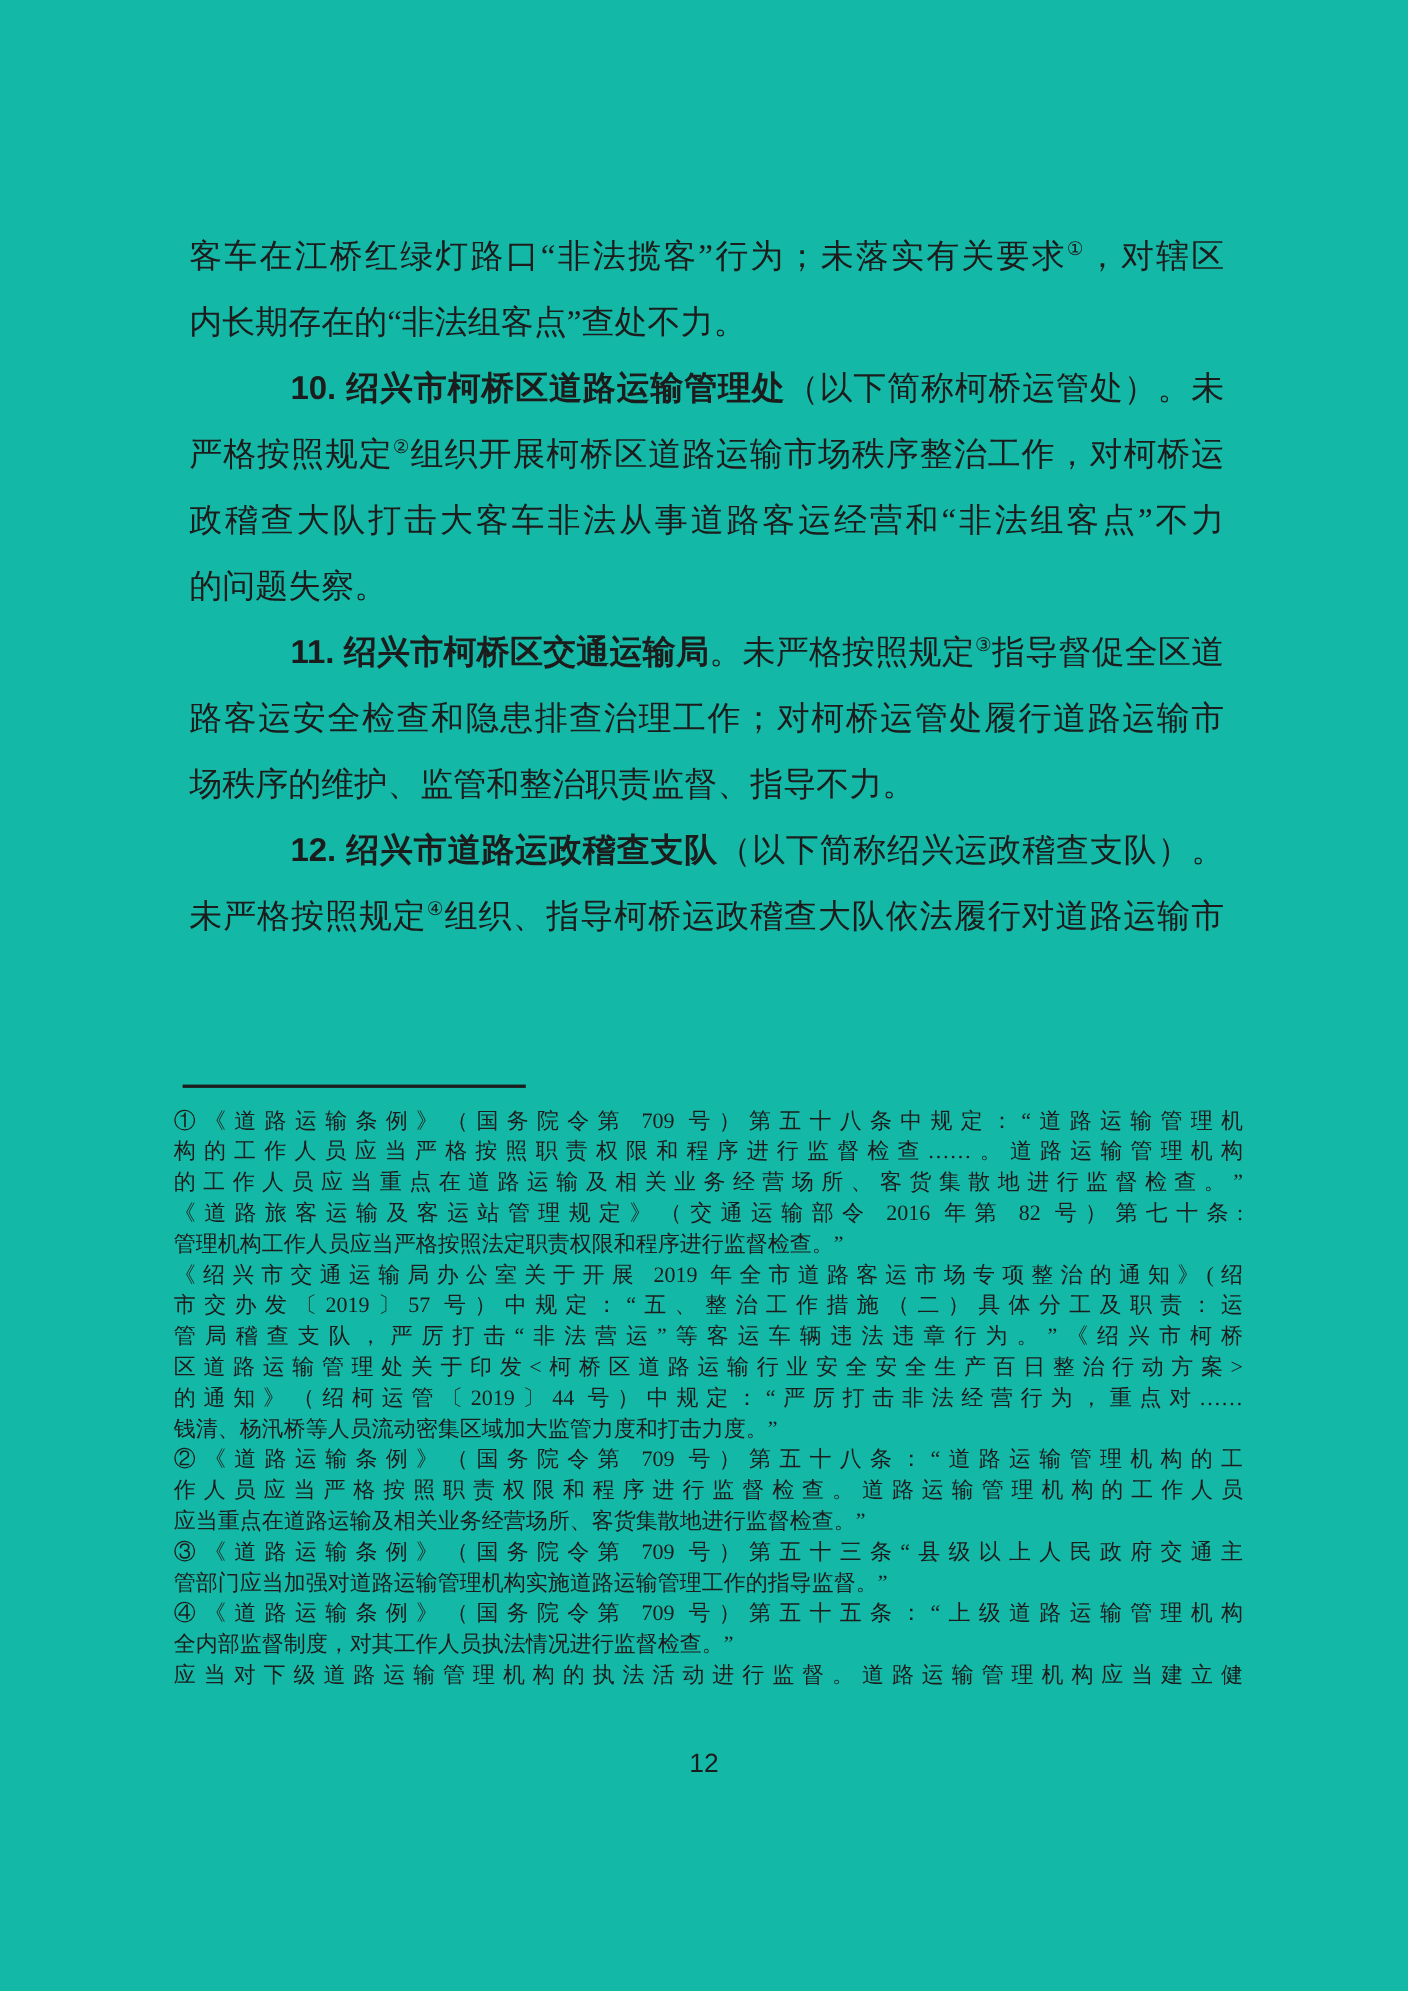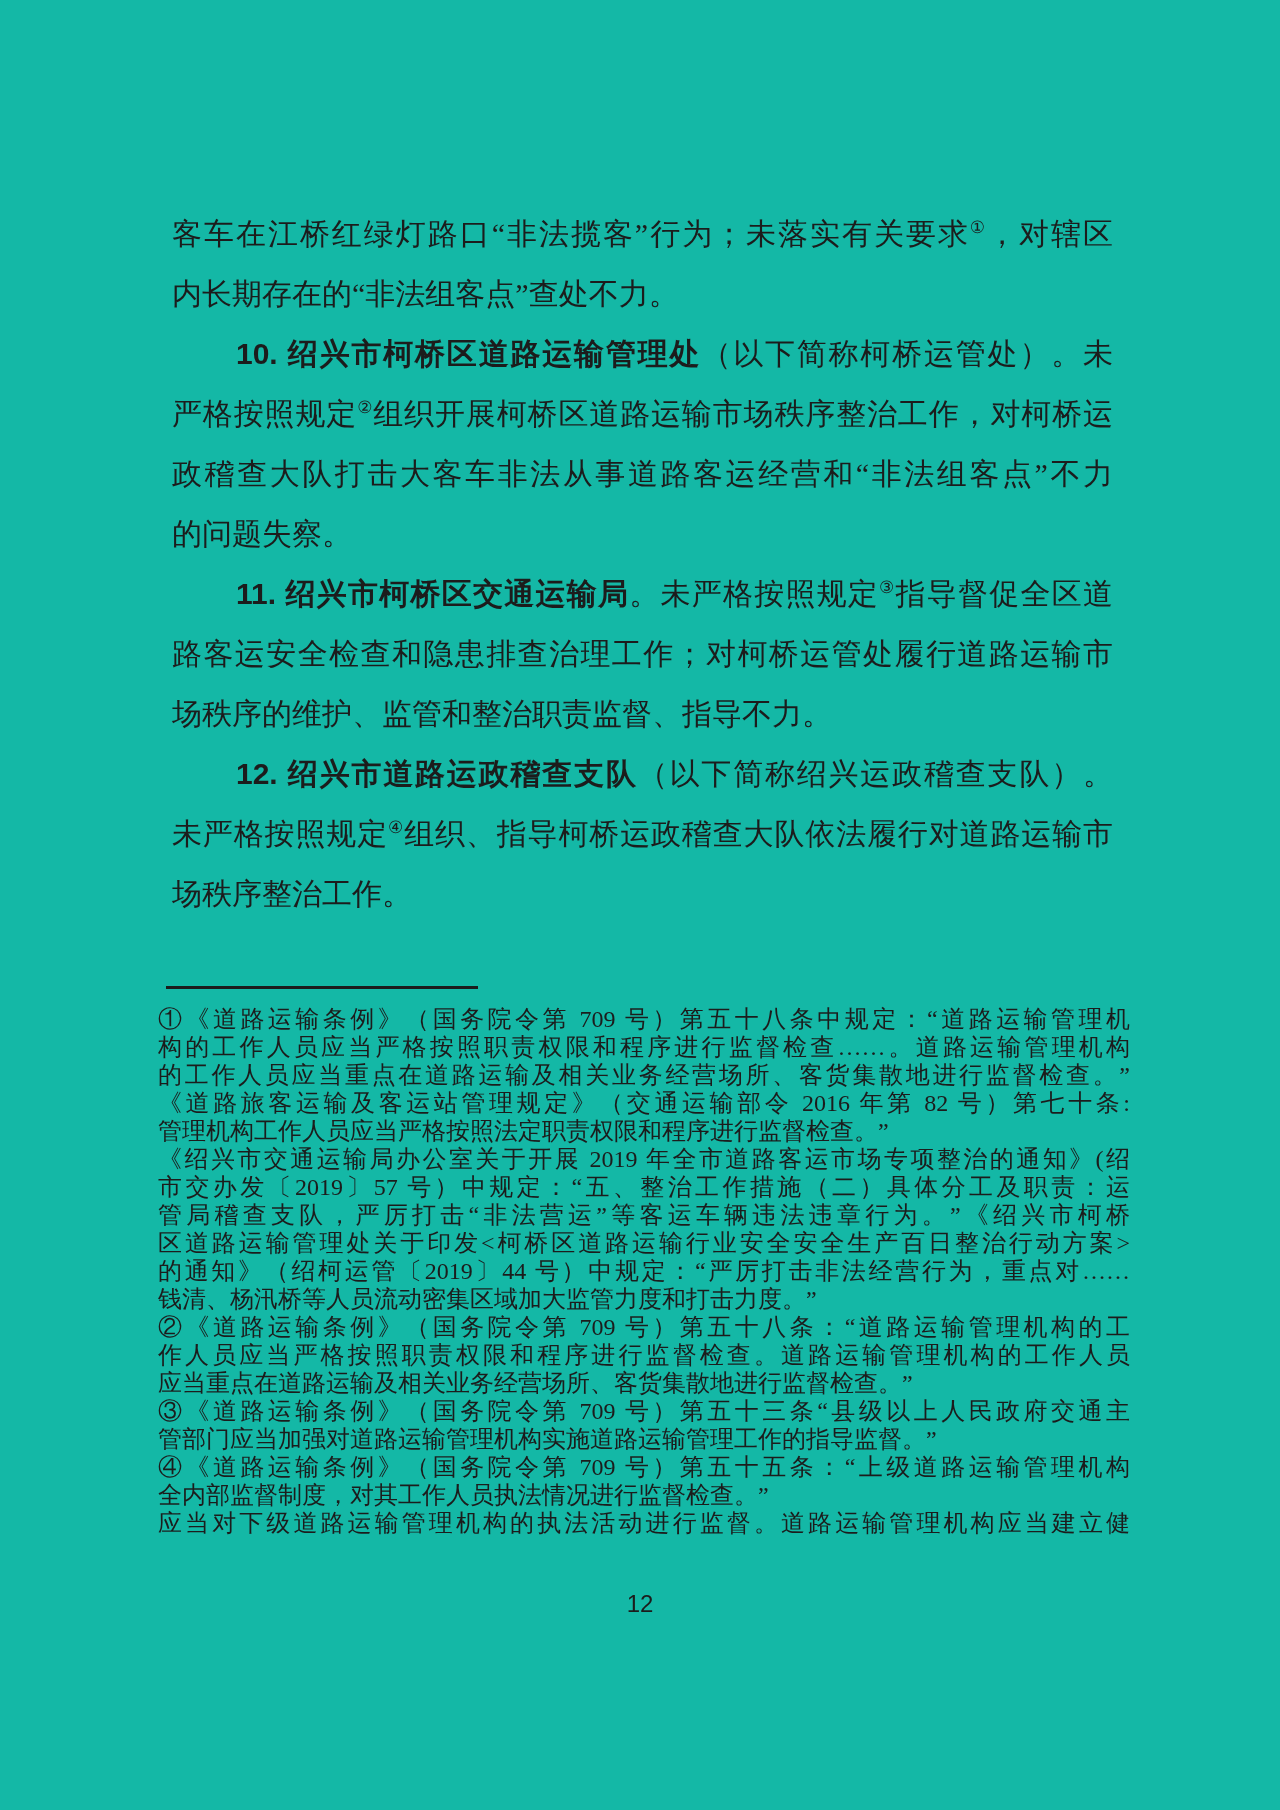--- a/index.html
+++ b/index.html
@@ -31,20 +31,21 @@
   .bline.just {
     text-align: justify;
     text-align-last: justify;
   }
   .bline.indent {
     padding-left: 64px;
   }
   .bline .bold {
     font-weight: bold;
     font-family: "Liberation Sans", "DejaVu Sans", sans-serif;
+    margin-left: 28px;
   }
   .bline sup {
     font-size: 17px;
     line-height: 0;
     vertical-align: 11px;
   }
   .fn-sep {
     position: absolute;
     left: 166px;
     top: 986px;
@@ -54,21 +55,21 @@
   }
   .footnotes {
     position: absolute;
     left: 158px;
     top: 1005px;
     width: 972px;
   }
   .fline {
     height: 28px;
     line-height: 28px;
-    font-size: 24px;
+    font-size: 20px;
   }
   .fline.just {
     text-align: justify;
     text-align-last: justify;
   }
   .page-number {
     position: absolute;
     top: 1570px;
     left: 0;
     width: 100%;
@@ -87,21 +88,20 @@
       <div class="bline"><span>内长期存在的“非法组客点”查处不力。</span></div>
       <div class="bline indent just"><span class="bold">10. 绍兴市柯桥区道路运输管理处</span><span>（以下简称柯桥运管处）。未</span></div>
       <div class="bline just"><span>严格按照规定</span><sup>②</sup><span>组织开展柯桥区道路运输市场秩序整治工作，对柯桥运</span></div>
       <div class="bline just"><span>政稽查大队打击大客车非法从事道路客运经营和“非法组客点”不力</span></div>
       <div class="bline"><span>的问题失察。</span></div>
       <div class="bline indent just"><span class="bold">11. 绍兴市柯桥区交通运输局</span><span>。未严格按照规定</span><sup>③</sup><span>指导督促全区道</span></div>
       <div class="bline just"><span>路客运安全检查和隐患排查治理工作；对柯桥运管处履行道路运输市</span></div>
       <div class="bline"><span>场秩序的维护、监管和整治职责监督、指导不力。</span></div>
       <div class="bline indent just"><span class="bold">12. 绍兴市道路运政稽查支队</span><span>（以下简称绍兴运政稽查支队）。</span></div>
       <div class="bline just"><span>未严格按照规定</span><sup>④</sup><span>组织、指导柯桥运政稽查大队依法履行对道路运输市</span></div>
-      <div class="bline"><span>场秩序整治工作。</span></div>
     </div>
   <div class="fn-sep"></div>
   <div class="footnotes">
       <div class="fline just">①《道路运输条例》（国务院令第 709 号）第五十八条中规定：“道路运输管理机</div>
       <div class="fline just">构的工作人员应当严格按照职责权限和程序进行监督检查……。道路运输管理机构</div>
       <div class="fline just">的工作人员应当重点在道路运输及相关业务经营场所、客货集散地进行监督检查。”</div>
       <div class="fline just">《道路旅客运输及客运站管理规定》（交通运输部令 2016 年第 82 号）第七十条:</div>
       <div class="fline">管理机构工作人员应当严格按照法定职责权限和程序进行监督检查。”</div>
       <div class="fline just">《绍兴市交通运输局办公室关于开展 2019 年全市道路客运市场专项整治的通知》(绍</div>
       <div class="fline just">市交办发〔2019〕57 号）中规定：“五、整治工作措施（二）具体分工及职责：运</div>

